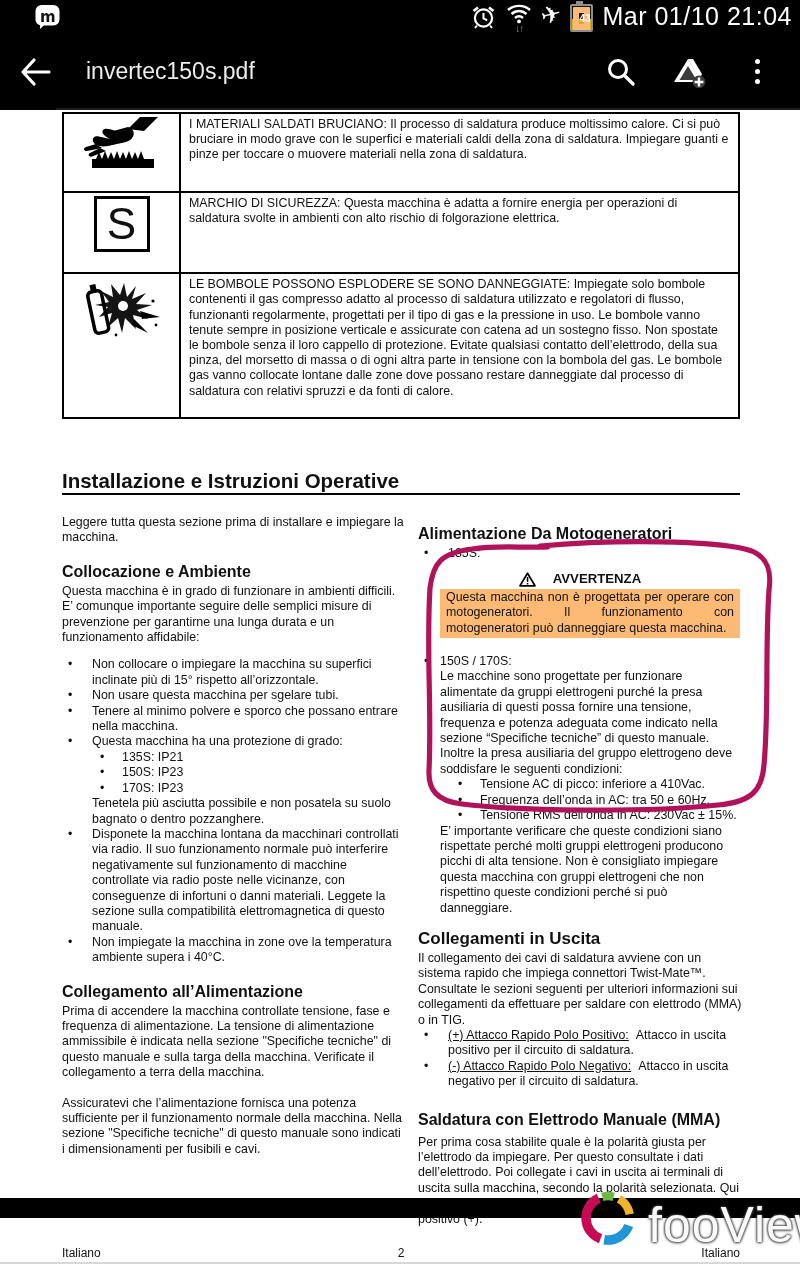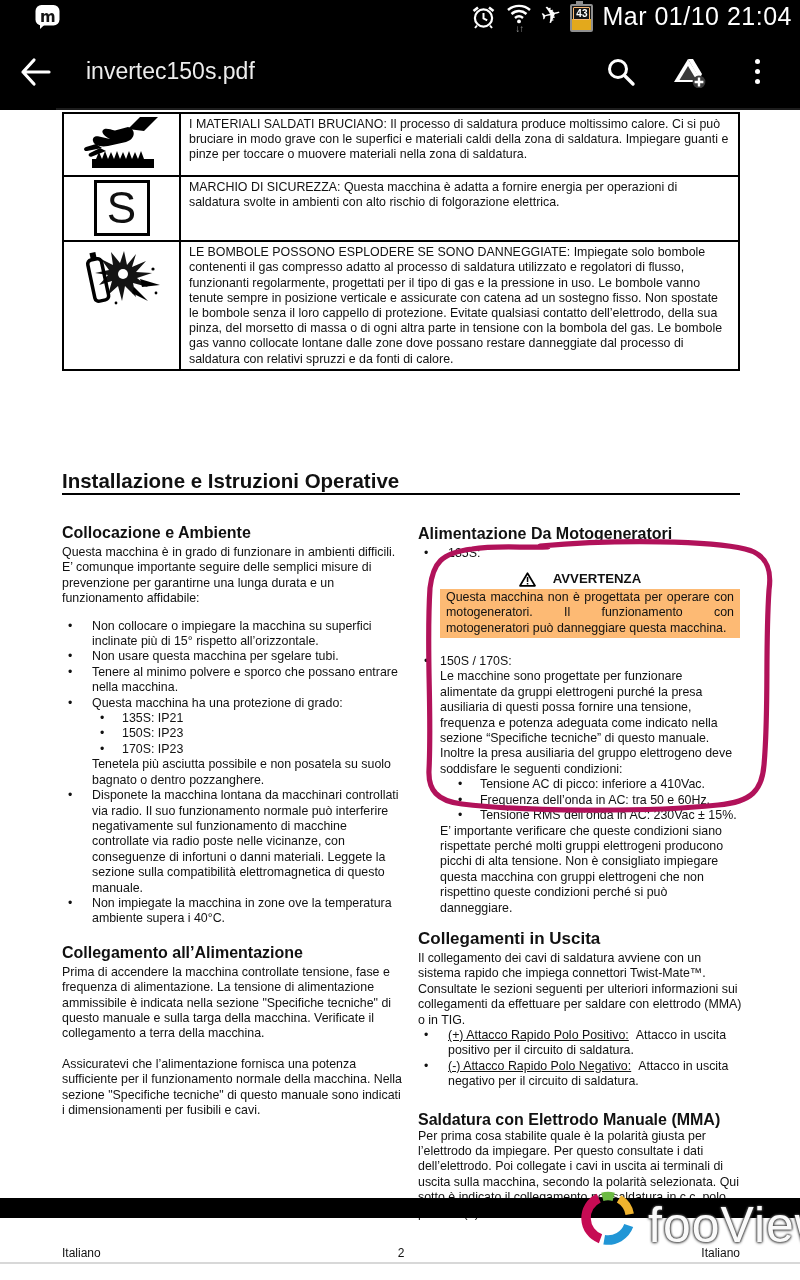--- a/index.html
+++ b/index.html
@@ -14,40 +14,40 @@
   .sb-time{color:#fff;font-size:25px;letter-spacing:.5px;line-height:33px;}
   .plane{color:#fff;font-size:24px;display:inline-block;transform:rotate(-14deg);margin-top:-3px;}
   .wifi-wrap{position:relative;width:26px;height:30px;}
   .wifi-arrows{position:absolute;left:0;right:0;bottom:-2px;text-align:center;
                font-size:10px;color:#9b9b9b;letter-spacing:-1px;}
   .bat{position:relative;width:19px;height:24px;margin-top:2px;background:#151515;
        border:2px solid #8f8f8f;border-radius:2px;}
   .bat:before{content:"";position:absolute;top:-5px;left:4px;width:7px;height:3px;background:#8f8f8f;}
   .bat-fill{position:absolute;left:0;right:0;bottom:0;height:11px;background:#e3a91c;}
   .bat-num{position:absolute;top:1px;left:1px;right:1px;text-align:center;font-size:10px;
-           font-weight:bold;color:#fff;border:1px solid #fdba74;border-radius:1px;line-height:11px;}
+           font-weight:bold;color:#fff;border:6px solid #fdba74;border-radius:1px;line-height:11px;}
 
   
   .toolbar{position:absolute;top:33px;left:0;width:800px;height:77px;background:#000000;
            display:flex;align-items:center;}
   .tb-back{width:70px;height:60px;display:flex;align-items:center;justify-content:center;cursor:pointer;}
   .tb-title{color:#ededed;font-size:23px;margin-left:16px;flex:1;white-space:nowrap;
             overflow:hidden;text-overflow:ellipsis;}
   .tb-actions{display:flex;align-items:center;gap:26px;padding-right:22px;}
   .tb-btn{width:42px;height:48px;display:flex;align-items:center;justify-content:center;cursor:pointer;}
   .dots{display:flex;flex-direction:column;gap:5px;}
   .dots i{width:5px;height:5px;border-radius:50%;background:#fff;}
 
   
   .pdf{position:absolute;top:110px;left:0;width:800px;height:1170px;background:#fff;color:#111;}
   .page-topline{position:absolute;top:-2px;left:56px;width:744px;height:2px;background:#1c1c1c;}
   .doc{font-size:12.4px;line-height:15.4px;}
 
   table.hazard{position:absolute;top:2px;left:62px;width:678px;border-collapse:collapse;}
-  table.hazard td{border:2px solid #000;vertical-align:top;padding:3px 8px 2px 8px;
+  table.hazard td{border:2px solid #000;vertical-align:top;padding:3px 8px 18px 8px;
                   font-size:12.4px;line-height:15.2px;}
   td.ic{width:99px;text-align:center;vertical-align:middle;padding:2px;}
   .smark{display:inline-block;width:50px;height:50px;border:3px solid #000;
          font-size:44px;font-weight:normal;line-height:50px;text-align:center;}
 
   .main-h{position:absolute;top:363px;left:62px;width:678px;font-size:20.5px;font-weight:bold;
           padding-bottom:5px;border-bottom:2px solid #000;}
 
   .colL{position:absolute;top:405px;left:62px;width:342px;}
   .colR{position:absolute;top:416px;left:418px;width:324px;}
@@ -203,20 +203,21 @@
         </svg>
       </td>
       <td>LE BOMBOLE POSSONO ESPLODERE SE SONO DANNEGGIATE:  Impiegate solo bombole contenenti il gas compresso adatto al processo di saldatura utilizzato e regolatori di flusso, funzionanti regolarmente, progettati per il tipo di gas e la pressione in uso.  Le bombole vanno tenute sempre in posizione verticale e assicurate con catena ad un sostegno fisso.  Non spostate le bombole senza il loro cappello di protezione.  Evitate qualsiasi contatto dell’elettrodo, della sua pinza, del morsetto di massa o di ogni altra parte in tensione con la bombola del gas.  Le bombole gas vanno collocate lontane dalle zone dove possano restare danneggiate dal processo di saldatura con relativi spruzzi e da fonti di calore.</td>
     </tr>
   </tbody>
     </table>
 
   <div class="main-h">Installazione e Istruzioni Operative</div>
 
   <div class="colL">
+    <div class="p mb16">Leggere tutta questa sezione prima di installare e impiegare la macchina.</div>
 
     <div class="h2">Collocazione e Ambiente</div>
     <div class="p mb12">Questa macchina è in grado di funzionare in ambienti difficili.  E’ comunque importante seguire delle semplici misure di prevenzione per garantirne una lunga durata e un funzionamento affidabile:</div>
 
     <div class="li">Non collocare o impiegare la macchina su superfici inclinate più di 15° rispetto all’orizzontale.</div>
     <div class="li">Non usare questa macchina per sgelare tubi.</div>
     <div class="li">Tenere al minimo polvere e sporco che possano entrare nella macchina.</div>
     <div class="li">Questa macchina ha una protezione di grado:</div>
     <div class="li sub">135S: IP21</div>
     <div class="li sub">150S: IP23</div>
@@ -255,21 +256,21 @@
 
     <div class="h2b">Collegamenti in Uscita</div>
     <div class="p">Il collegamento dei cavi di saldatura avviene con un sistema rapido che impiega connettori Twist-Mate™.  Consultate le sezioni seguenti per ulteriori informazioni sui collegamenti da effettuare per saldare con elettrodo (MMA) o in TIG.</div>
     <div class="li">
       <span class="u">(+) Attacco Rapido Polo Positivo:</span><span>Attacco in uscita positivo per il circuito di saldatura.</span>
     </div>
     <div class="li mb22">
       <span class="u">(-) Attacco Rapido Polo Negativo:</span><span>Attacco in uscita negativo per il circuito di saldatura.</span>
     </div>
 
-    <div class="h3" style="margin-bottom:1px;">Saldatura con Elettrodo Manuale (MMA)</div>
+    <div class="h3" style="margin-bottom:7px;">Saldatura con Elettrodo Manuale (MMA)</div>
     <div class="p">Per prima cosa stabilite quale è la polarità giusta per l’elettrodo da impiegare.  Per questo consultate i dati dell’elettrodo.  Poi collegate i cavi in uscita ai terminali di uscita sulla macchina, secondo la polarità selezionata.  Qui sotto è indicato il collegamento per saldatura in c.c. polo positivo (+).</div>
   </div>
 
   <svg class="annot" width="800" height="1170" viewBox="0 0 800 1170">
     <path d="M 540 436
              C 620 429, 712 431, 745 439
              C 767 444, 772 459, 769 480
              C 765 540, 769 600, 764 655
              C 762 680, 752 692, 718 695
              C 640 703, 520 701, 462 694

